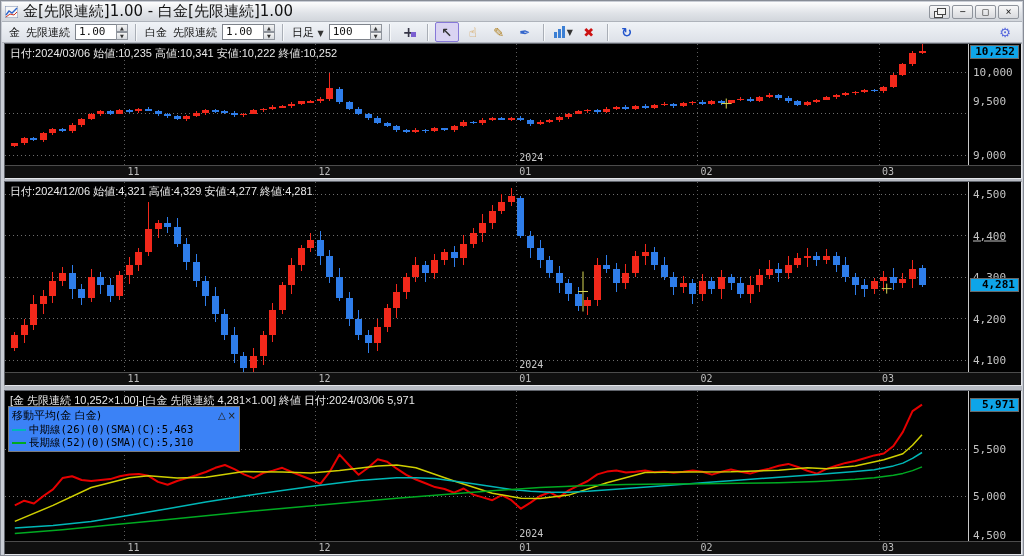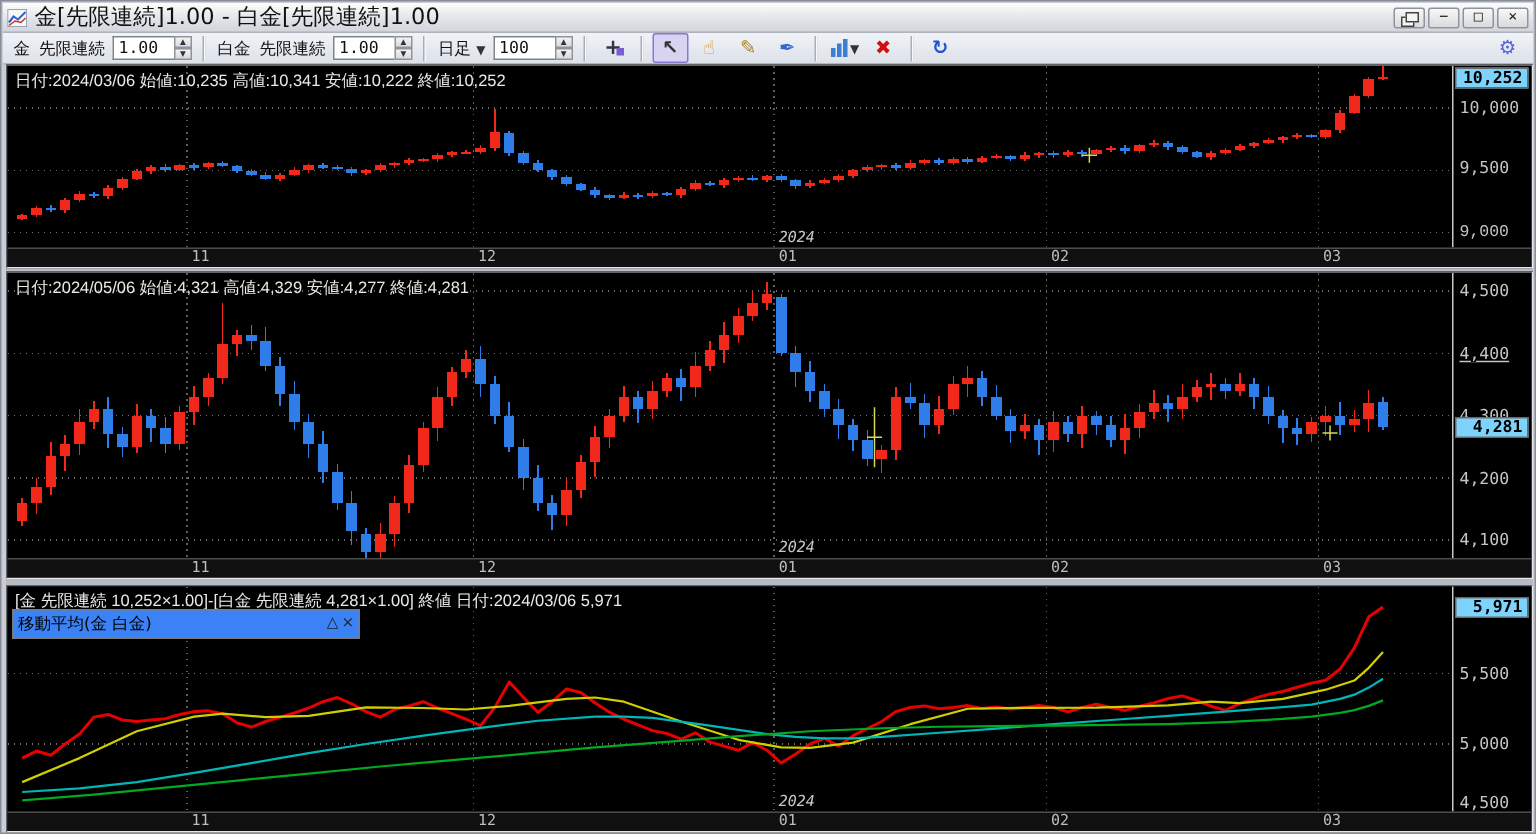--- a/index.html
+++ b/index.html
@@ -30,27 +30,27 @@
   .vsep{width:1px;height:17px;background:#a9aeb6;border-right:1px solid #f6f8fa;margin:0 5px;}
   .tico{width:22px;height:18px;margin:0 1px;display:flex;align-items:center;justify-content:center;
     font-size:13px;border:1px solid transparent;border-radius:2px;position:relative;}
   .tico.sel{background:#d9d3f2;border-color:#8678d8;}
   .drop{font-size:8px;color:#333;margin-left:1px;}
   .spacer{flex:1;}
   
   .charts{position:absolute;left:3px;top:42px;width:1018px;height:512px;background:#b7bbc3;}
   .panel{position:absolute;left:0;width:1018px;background:#000;
     border:1px solid #60646c;border-bottom-color:#e4e6ea;border-right-color:#e4e6ea;box-sizing:border-box;}
-  .plotwrap{position:absolute;left:0;top:0;font-style:italic;}
+  .plotwrap{position:absolute;left:0;top:0;}
   svg.plot{display:block;background:#000;}
   .yaxis{position:absolute;right:0;top:0;width:53px;background:#000;border-left:1px solid #c9c9c9;box-sizing:border-box;}
   .ytick{position:absolute;left:4px;transform:translateY(-50%);font-size:11px;color:#c4c4c4;
     font-family:"DejaVu Sans Mono",monospace;white-space:nowrap;}
   .pricebox{position:absolute;left:1px;right:2px;height:14px;transform:translateY(-50%);
-    background:#7dd3fc;border:1px solid #6a6a6a;color:#000;font-weight:bold;font-size:11px;
+    background:#0ea5e9;border:1px solid #6a6a6a;color:#000;font-weight:bold;font-size:11px;
     line-height:12px;text-align:right;padding:0 3px;box-sizing:border-box;
     font-family:"DejaVu Sans Mono",monospace;}
   .xaxis{position:absolute;left:0;bottom:0;height:13px;background:#101010;border-top:1px solid #4c4c4c;width:100%;box-sizing:border-box;text-align:center;}
   .xlab{position:absolute;top:0;font-size:10px;color:#bdbdbd;font-family:"DejaVu Sans Mono",monospace;}
   .info{position:absolute;left:5px;top:2px;font-size:11px;color:#e9e9e9;white-space:nowrap;
     font-family:Liberation Sans, sans-serif;letter-spacing:0px;}
   
   .legend{position:absolute;left:3px;top:15px;width:232px;background:#3b82f6;border:1px solid #7c7c7c;
     font-size:11px;color:#000;padding:1px 3px 2px 3px;box-sizing:border-box;}
   .legend .hd{display:flex;align-items:center;}
@@ -342,22 +342,22 @@
             <rect x="903.975" y="8.91" width="7" height="10.79" fill="#f2281b" shape-rendering="crispEdges"></rect>
             <line x1="917.0250000000001" y1="-0.3030000000000008" x2="917.0250000000001" y2="9.573999999999998" stroke="#f2281b" stroke-width="1" shape-rendering="crispEdges"></line>
             <rect x="913.5250000000001" y="7.084" width="7" height="1.5" fill="#f2281b" shape-rendering="crispEdges"></rect>
             <line x1="721.25" y1="54.540000000000006" x2="721.25" y2="64.54" stroke="#d8d855" stroke-width="1"></line>
             <line x1="716.25" y1="59.540000000000006" x2="726.25" y2="59.540000000000006" stroke="#d8d855" stroke-width="1"></line>
           </svg>
         </div>
       <div class="info">日付:2024/03/06 始値:10,235 高値:10,341 安値:10,222 終値:10,252</div>
       <div class="yaxis" id="yax0" style="height:121px;">
           <div class="ytick" style="top: 28px;">10,000</div>
-          <div class="ytick" style="top: 68px;">9,500</div>
-          <div class="ytick" style="top: 111px; font-family: Liberation Mono, monospace;">9,000</div>
+          <div class="ytick" style="top: 57px;">9,500</div>
+          <div class="ytick" style="top: 111px;">9,000</div>
           <div class="pricebox" style="top: 8px;">10,252</div>
         </div>
       <div class="xaxis" id="xax0">
           <div class="xlab" style="left: 122.6px;">11</div>
           <div class="xlab" style="left: 313.6px;">12</div>
           <div class="xlab" style="left: 514.15px;">01</div>
           <div class="xlab" style="left: 695.6px;">02</div>
           <div class="xlab" style="left: 877.05px;">03</div>
         </div>
     </div>
@@ -567,21 +567,21 @@
             <line x1="907.475" y1="77.985" x2="907.475" y2="106.205" stroke="#f2281b" stroke-width="1" shape-rendering="crispEdges"></line>
             <rect x="903.975" y="86.7" width="7" height="10.375" fill="#f2281b" shape-rendering="crispEdges"></rect>
             <line x1="917.0250000000001" y1="82.965" x2="917.0250000000001" y2="104.545" stroke="#2e7de9" stroke-width="1" shape-rendering="crispEdges"></line>
             <rect x="913.5250000000001" y="86.285" width="7" height="16.599999999999994" fill="#2e7de9" shape-rendering="crispEdges"></rect>
             <line x1="578" y1="89.52499999999999" x2="578" y2="129.52499999999998" stroke="#d8d855" stroke-width="1"></line>
             <line x1="573" y1="109.52499999999999" x2="583" y2="109.52499999999999" stroke="#d8d855" stroke-width="1"></line>
             <line x1="881.69" y1="101.61999999999999" x2="881.69" y2="111.61999999999999" stroke="#d8d855" stroke-width="1"></line>
             <line x1="876.69" y1="106.61999999999999" x2="886.69" y2="106.61999999999999" stroke="#d8d855" stroke-width="1"></line>
           </svg>
         </div>
-      <div class="info">日付:2024/05/06 始値:4,321 高値:4,329 安値:4,277 終値:4,281</div>
+      <div class="info">日付:2024/12/06 始値:4,321 高値:4,329 安値:4,277 終値:4,281</div>
       <div class="yaxis" id="yax1" style="height:190px;">
           <div class="ytick" style="top: 12px;">4,500</div>
           <div class="ytick" style="top: 53.5px; text-decoration: underline;">4,400</div>
           <div class="ytick" style="top: 95px;">4,300</div>
           <div class="ytick" style="top: 136.5px;">4,200</div>
           <div class="ytick" style="top: 178px;">4,100</div>
           <div class="pricebox" style="top: 102.885px;">4,281</div>
         </div>
       <div class="xaxis" id="xax1">
           <div class="xlab" style="left: 122.6px;">11</div>
@@ -610,20 +610,28 @@
             <polyline points="9.8,142.6 57.5,138.8 105.3,134.1 153.0,129.4 200.8,124.7 248.5,120.0 296.3,115.8 344.0,111.6 391.8,107.3 439.5,103.6 487.3,99.8 535.0,96.5 582.8,94.5 621.0,93.5 659.2,93.1 697.4,92.8 735.6,92.3 773.8,91.7 812.0,90.4 850.2,88.3 869.3,86.7 888.4,84.3 897.9,82.4 907.5,79.6 917.0,75.9" fill="none" stroke="#00aa22" stroke-width="1.5" stroke-linejoin="round"></polyline>
           </svg>
         </div>
       <div class="info">[金 先限連続 10,252×1.00]-[白金 先限連続 4,281×1.00] 終値 日付:2024/03/06 5,971</div>
       <div class="legend">
         <div class="hd">
           <span class="t">移動平均(金 白金)</span>
           <span class="b">△</span>
           <span class="b">×</span>
         </div>
+        <div class="lrow">
+            <span class="lsw" id="sw1" style="background: rgb(0, 183, 183);"></span>
+            <span class="lt">中期線(26)(0)(SMA)(C):5,463</span>
+          </div>
+        <div class="lrow">
+            <span class="lsw" id="sw2" style="background: rgb(0, 170, 34);"></span>
+            <span class="lt">長期線(52)(0)(SMA)(C):5,310</span>
+          </div>
       </div>
       <div class="yaxis" id="yax2" style="height:150px;">
           <div class="ytick" style="top: 58px;">5,500</div>
           <div class="ytick" style="top: 105px;">5,000</div>
           <div class="ytick" style="top: 144px;">4,500</div>
           <div class="pricebox" style="top: 13.726px;">5,971</div>
         </div>
       <div class="xaxis" id="xax2">
           <div class="xlab" style="left: 122.6px;">11</div>
           <div class="xlab" style="left: 313.6px;">12</div>

